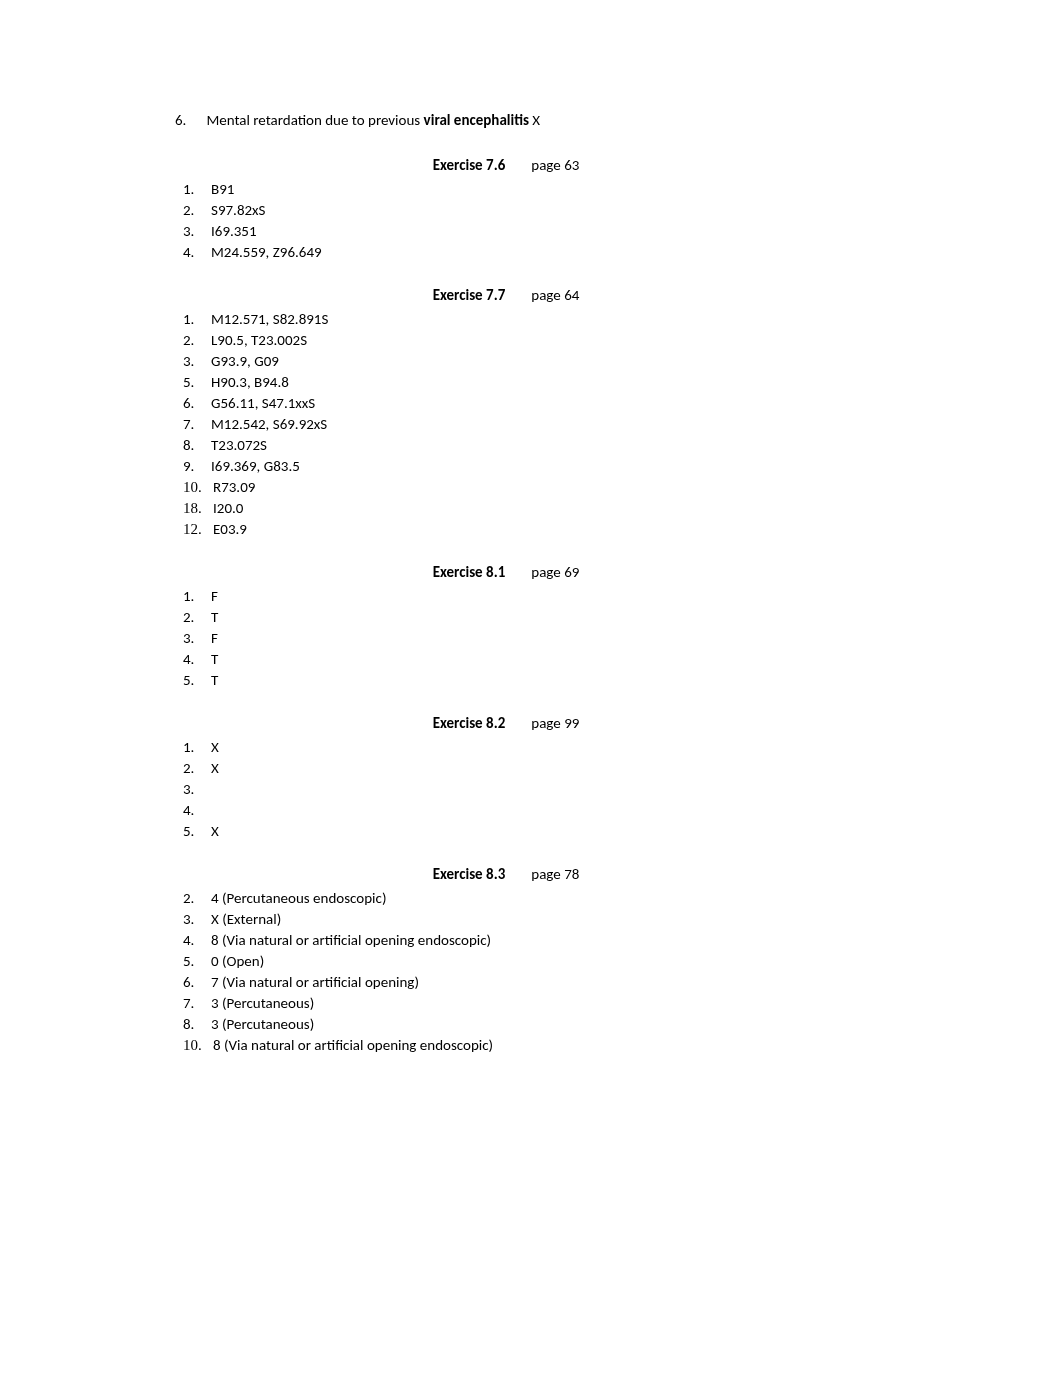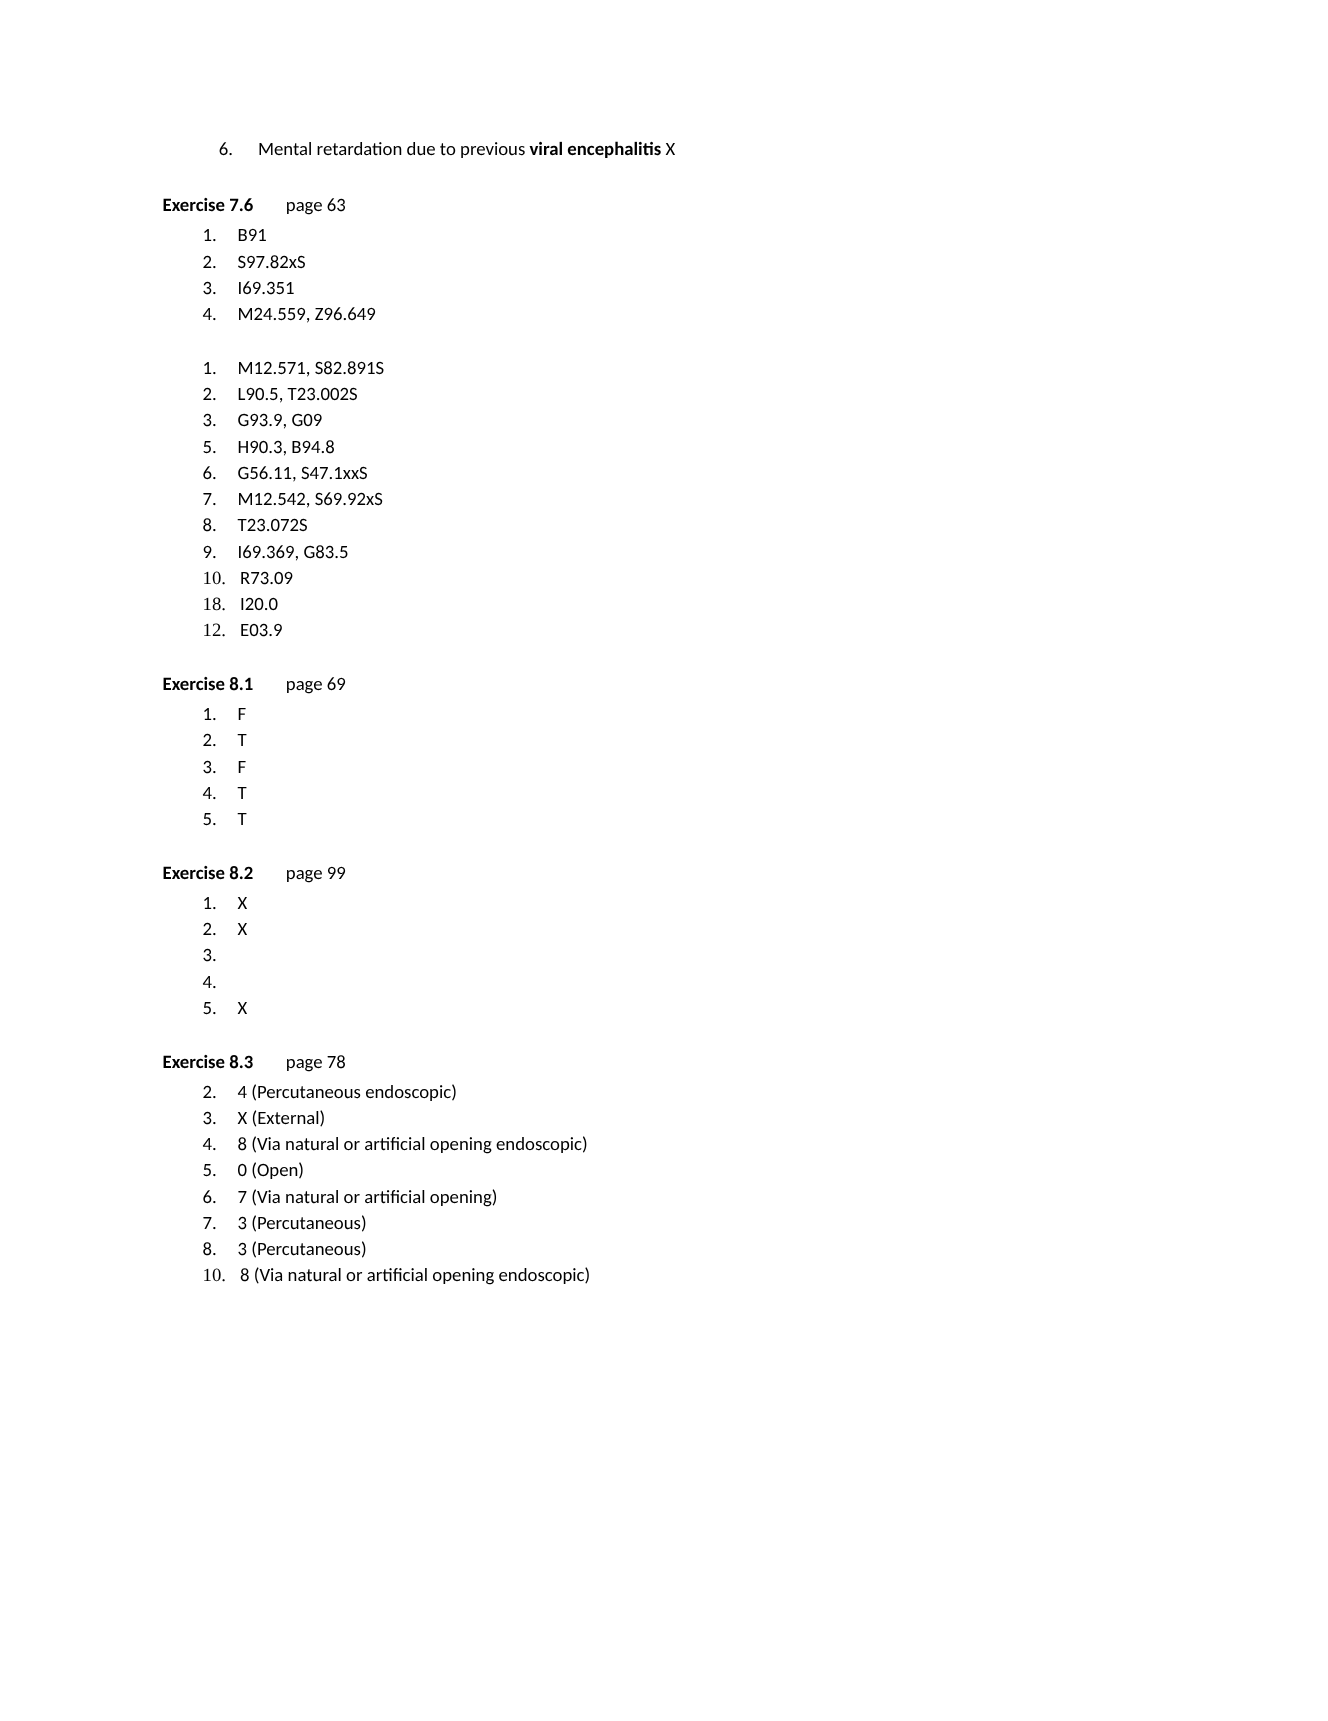--- a/index.html
+++ b/index.html
@@ -19,25 +19,25 @@
   }
   .continuing-item {
     margin-left: 45px;
     margin-bottom: 24px;
   }
   .continuing-item .num {
     display: inline-block;
     width: 28px;
   }
   .exercise-block { margin-bottom: 22px; }
-  .exercise-header { margin-bottom: 3px; }
+  .exercise-header { margin-bottom: 3px; text-align: center; }
   .exercise-title { font-weight: 700; }
   .exercise-page { margin-left: 26px; }
   .answer-list {
-    margin-left: 32px;
+    margin-left: 53px;
   }
   .answer-row { white-space: nowrap; }
   .answer-num {
     display: inline-block;
     min-width: 28px;
     text-align: left;
   }
   .answer-num.wide { min-width: 30px; font-family: Liberation Serif, serif; }
   .answer-val { }
 </style>
@@ -55,20 +55,21 @@
       <div class="exercise-block">
         <div class="exercise-header"><span class="exercise-title">Exercise 7.6</span><span class="exercise-page">page 63</span></div>
         <div class="answer-list">
           <div class="answer-row"><span class="answer-num">1.</span><span class="answer-val">B91</span></div>
           <div class="answer-row"><span class="answer-num">2.</span><span class="answer-val">S97.82xS</span></div>
           <div class="answer-row"><span class="answer-num">3.</span><span class="answer-val">I69.351</span></div>
           <div class="answer-row"><span class="answer-num">4.</span><span class="answer-val">M24.559, Z96.649</span></div>
         </div>
       </div>
       <div class="exercise-block">
+        <div class="exercise-header"><span class="exercise-title">Exercise 7.7</span><span class="exercise-page">page 64</span></div>
         <div class="answer-list">
           <div class="answer-row"><span class="answer-num">1.</span><span class="answer-val">M12.571, S82.891S</span></div>
           <div class="answer-row"><span class="answer-num">2.</span><span class="answer-val">L90.5, T23.002S</span></div>
           <div class="answer-row"><span class="answer-num">3.</span><span class="answer-val">G93.9, G09</span></div>
           <div class="answer-row"><span class="answer-num">5.</span><span class="answer-val">H90.3, B94.8</span></div>
           <div class="answer-row"><span class="answer-num">6.</span><span class="answer-val">G56.11, S47.1xxS</span></div>
           <div class="answer-row"><span class="answer-num">7.</span><span class="answer-val">M12.542, S69.92xS</span></div>
           <div class="answer-row"><span class="answer-num">8.</span><span class="answer-val">T23.072S</span></div>
           <div class="answer-row"><span class="answer-num">9.</span><span class="answer-val">I69.369, G83.5</span></div>
           <div class="answer-row"><span class="answer-num wide">10.</span><span class="answer-val">R73.09</span></div>

